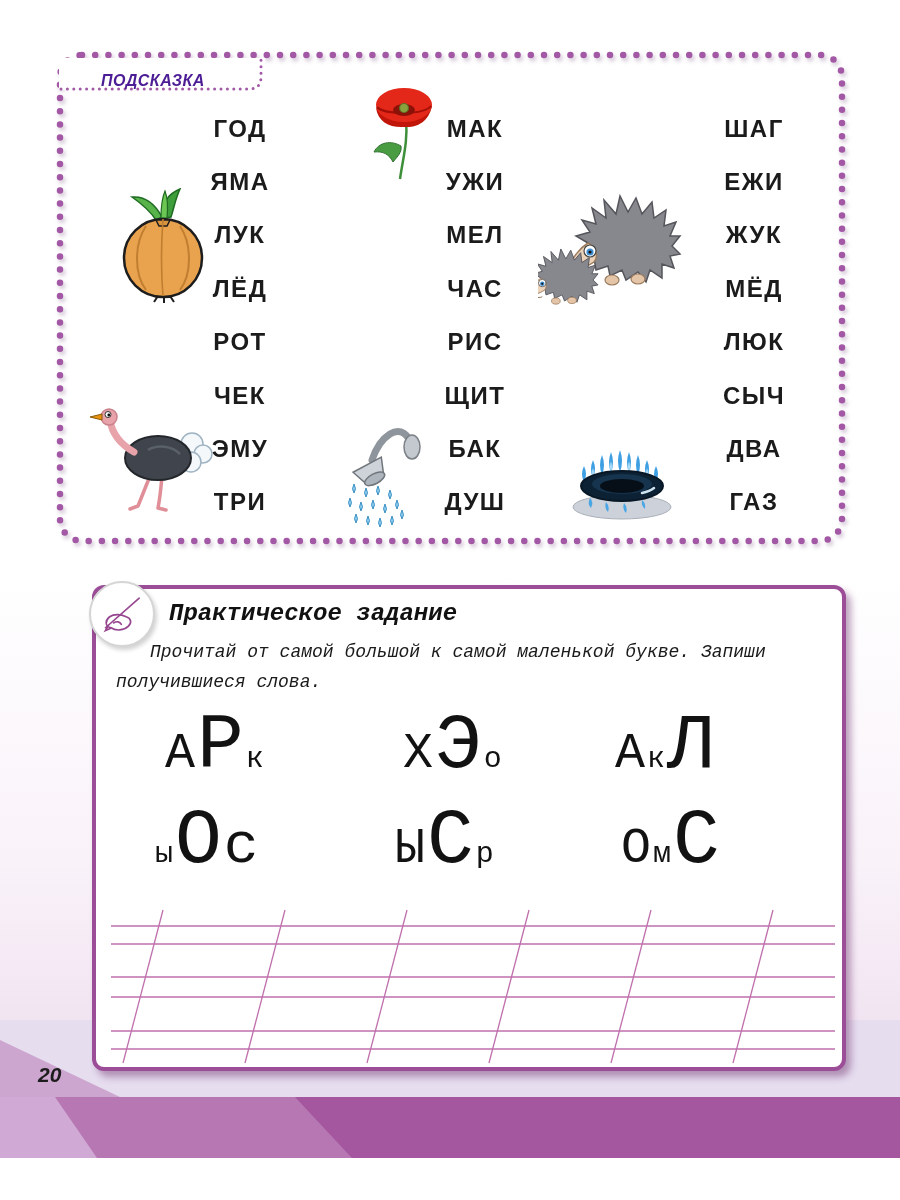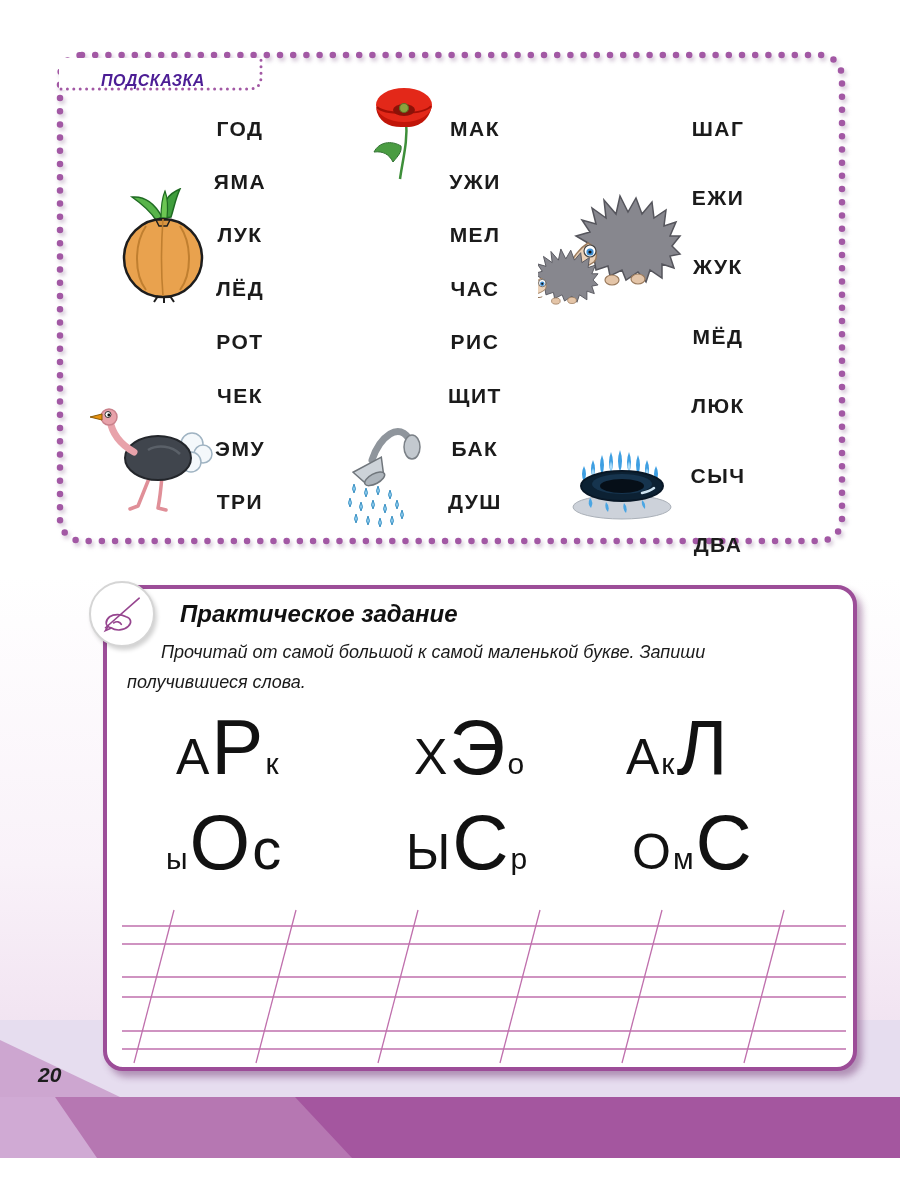--- a/index.html
+++ b/index.html
@@ -21,27 +21,27 @@
     font-style:italic;color:#1d1d1d;z-index:3;margin-top:15px;}
   
   .hint-card{position:absolute;left:55px;top:50px;width:792px;height:496px;
     background:#ffffff;border-radius:26px;z-index:2;}
   .hint-border{position:absolute;left:0;top:0;filter:drop-shadow(2px 3px 2px rgba(120,80,130,.35));}
   .hint-tab{position:absolute;left:4px;top:8px;width:206px;height:32px;background:#fff;}
   .hint-tab-label{position:absolute;left:42px;top:14px;font-size:16px;font-weight:bold;
     font-style:italic;color:#4c1d95;letter-spacing:.5px;}
   .word-col{position:absolute;top:52px;width:110px;display:flex;flex-direction:column;}
   .word{height:53.4px;display:flex;align-items:center;justify-content:center;
-    font-size:21px;font-weight:bold;color:#1b1b1b;letter-spacing:1.5px;}
-  .col-1{left:130px;}.col-2{left:365px;}.col-3{left:608px;gap:16px;}
+    font-size:24px;font-weight:bold;color:#1b1b1b;letter-spacing:1.5px;}
+  .col-1{left:130px;}.col-2{left:365px;}.col-3{left:644px;}
   .himg{position:absolute;}
   
-  .task-card{position:absolute;left:103px;top:585px;width:746px;height:478px;
-    background:#ffffff;border:4px solid #9c4d98;border-radius:20px;
-    box-shadow:5px 6px 7px rgba(110,50,110,.45);z-index:3;}
+  .task-card{position:absolute;left:92px;top:585px;width:746px;height:478px;
+    background:#ffffff;border:4px solid #9c4d98;border-radius:12px;
+    box-shadow:5px 6px 7px rgba(110,50,110,.45);z-index:3;font-family:Liberation Mono, monospace;}
   .icon-circle{position:absolute;left:89px;top:581px;width:62px;height:62px;background:#fff;
     border:2px solid #d5d5d5;border-radius:50%;z-index:4;
     box-shadow:2px 3px 4px rgba(0,0,0,.18);display:flex;align-items:center;justify-content:center;}
   .task-title{position:absolute;left:73px;top:11px;font-size:24px;font-weight:bold;
     font-style:italic;color:#111;}
   .instruction{position:absolute;left:20px;top:48px;width:706px;font-size:18px;
     font-style:italic;color:#1a1a1a;line-height:30px;}
   .instr-indent{padding-left:34px;}
   .puzzle{position:absolute;display:flex;align-items:baseline;color:#121212;letter-spacing:2px;}
   .lg{font-size:78px;}.md{font-size:50px;}.md-lc{font-size:58px;}.sm{font-size:30px;}

